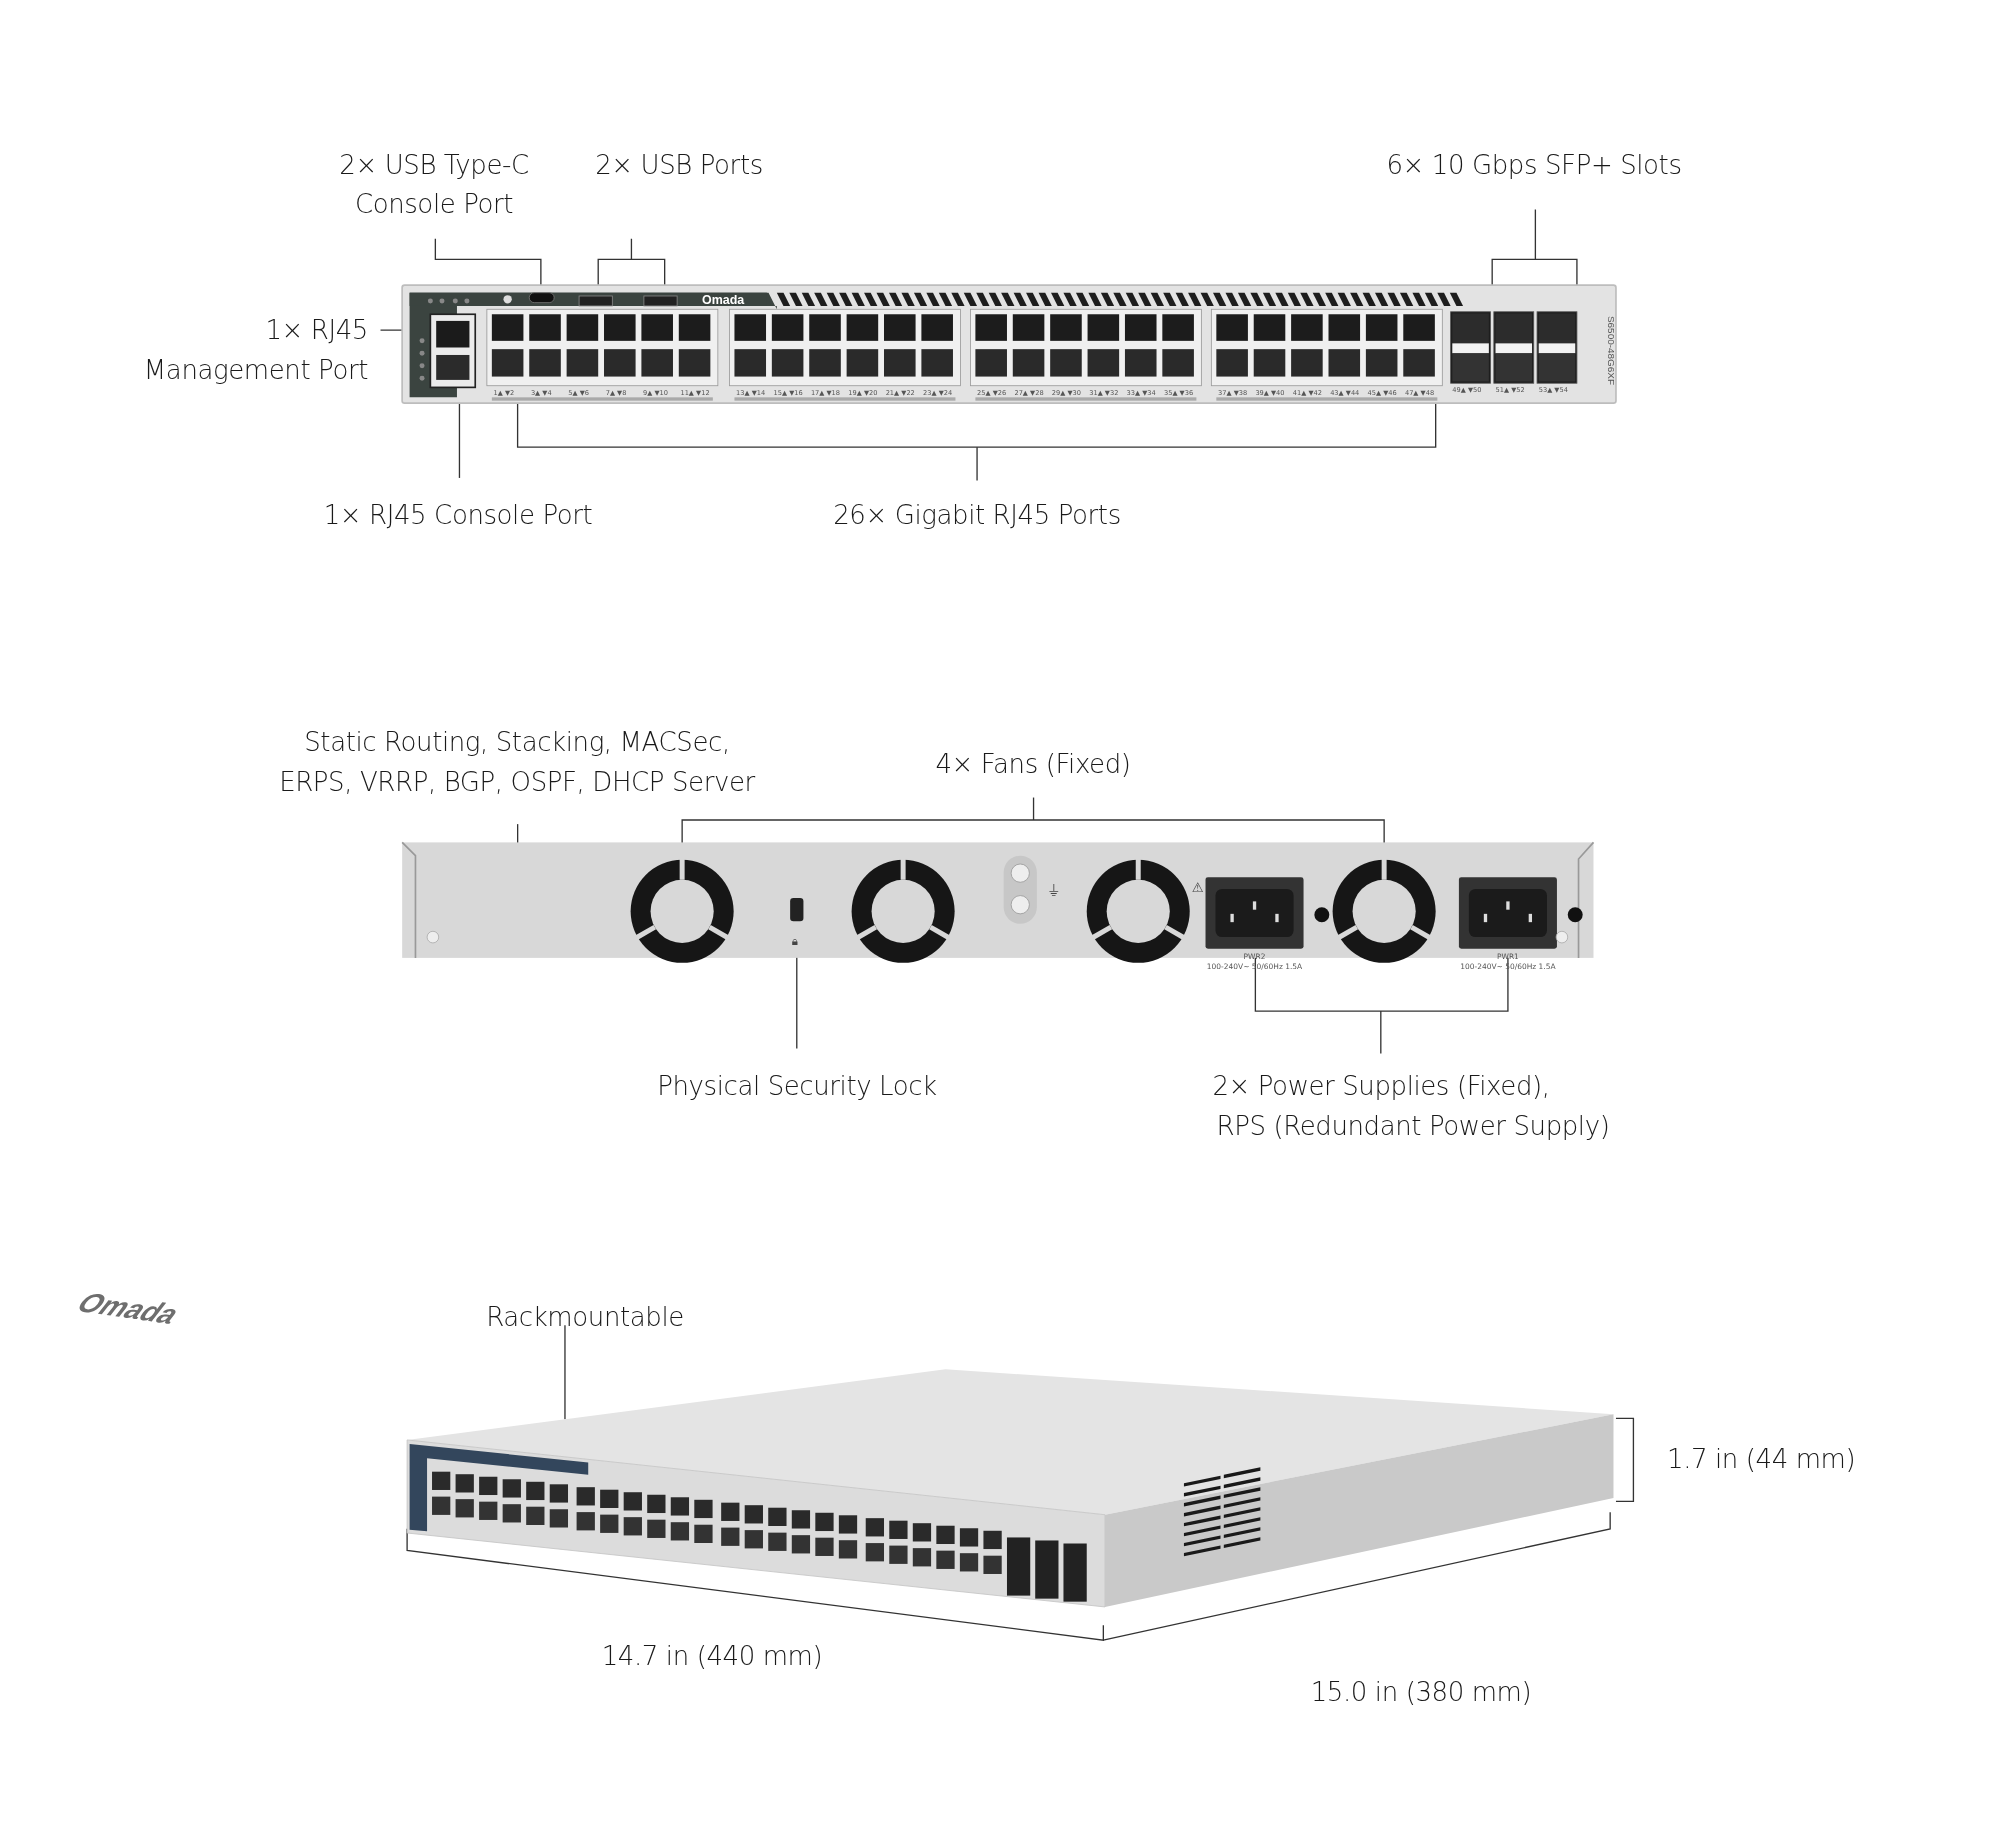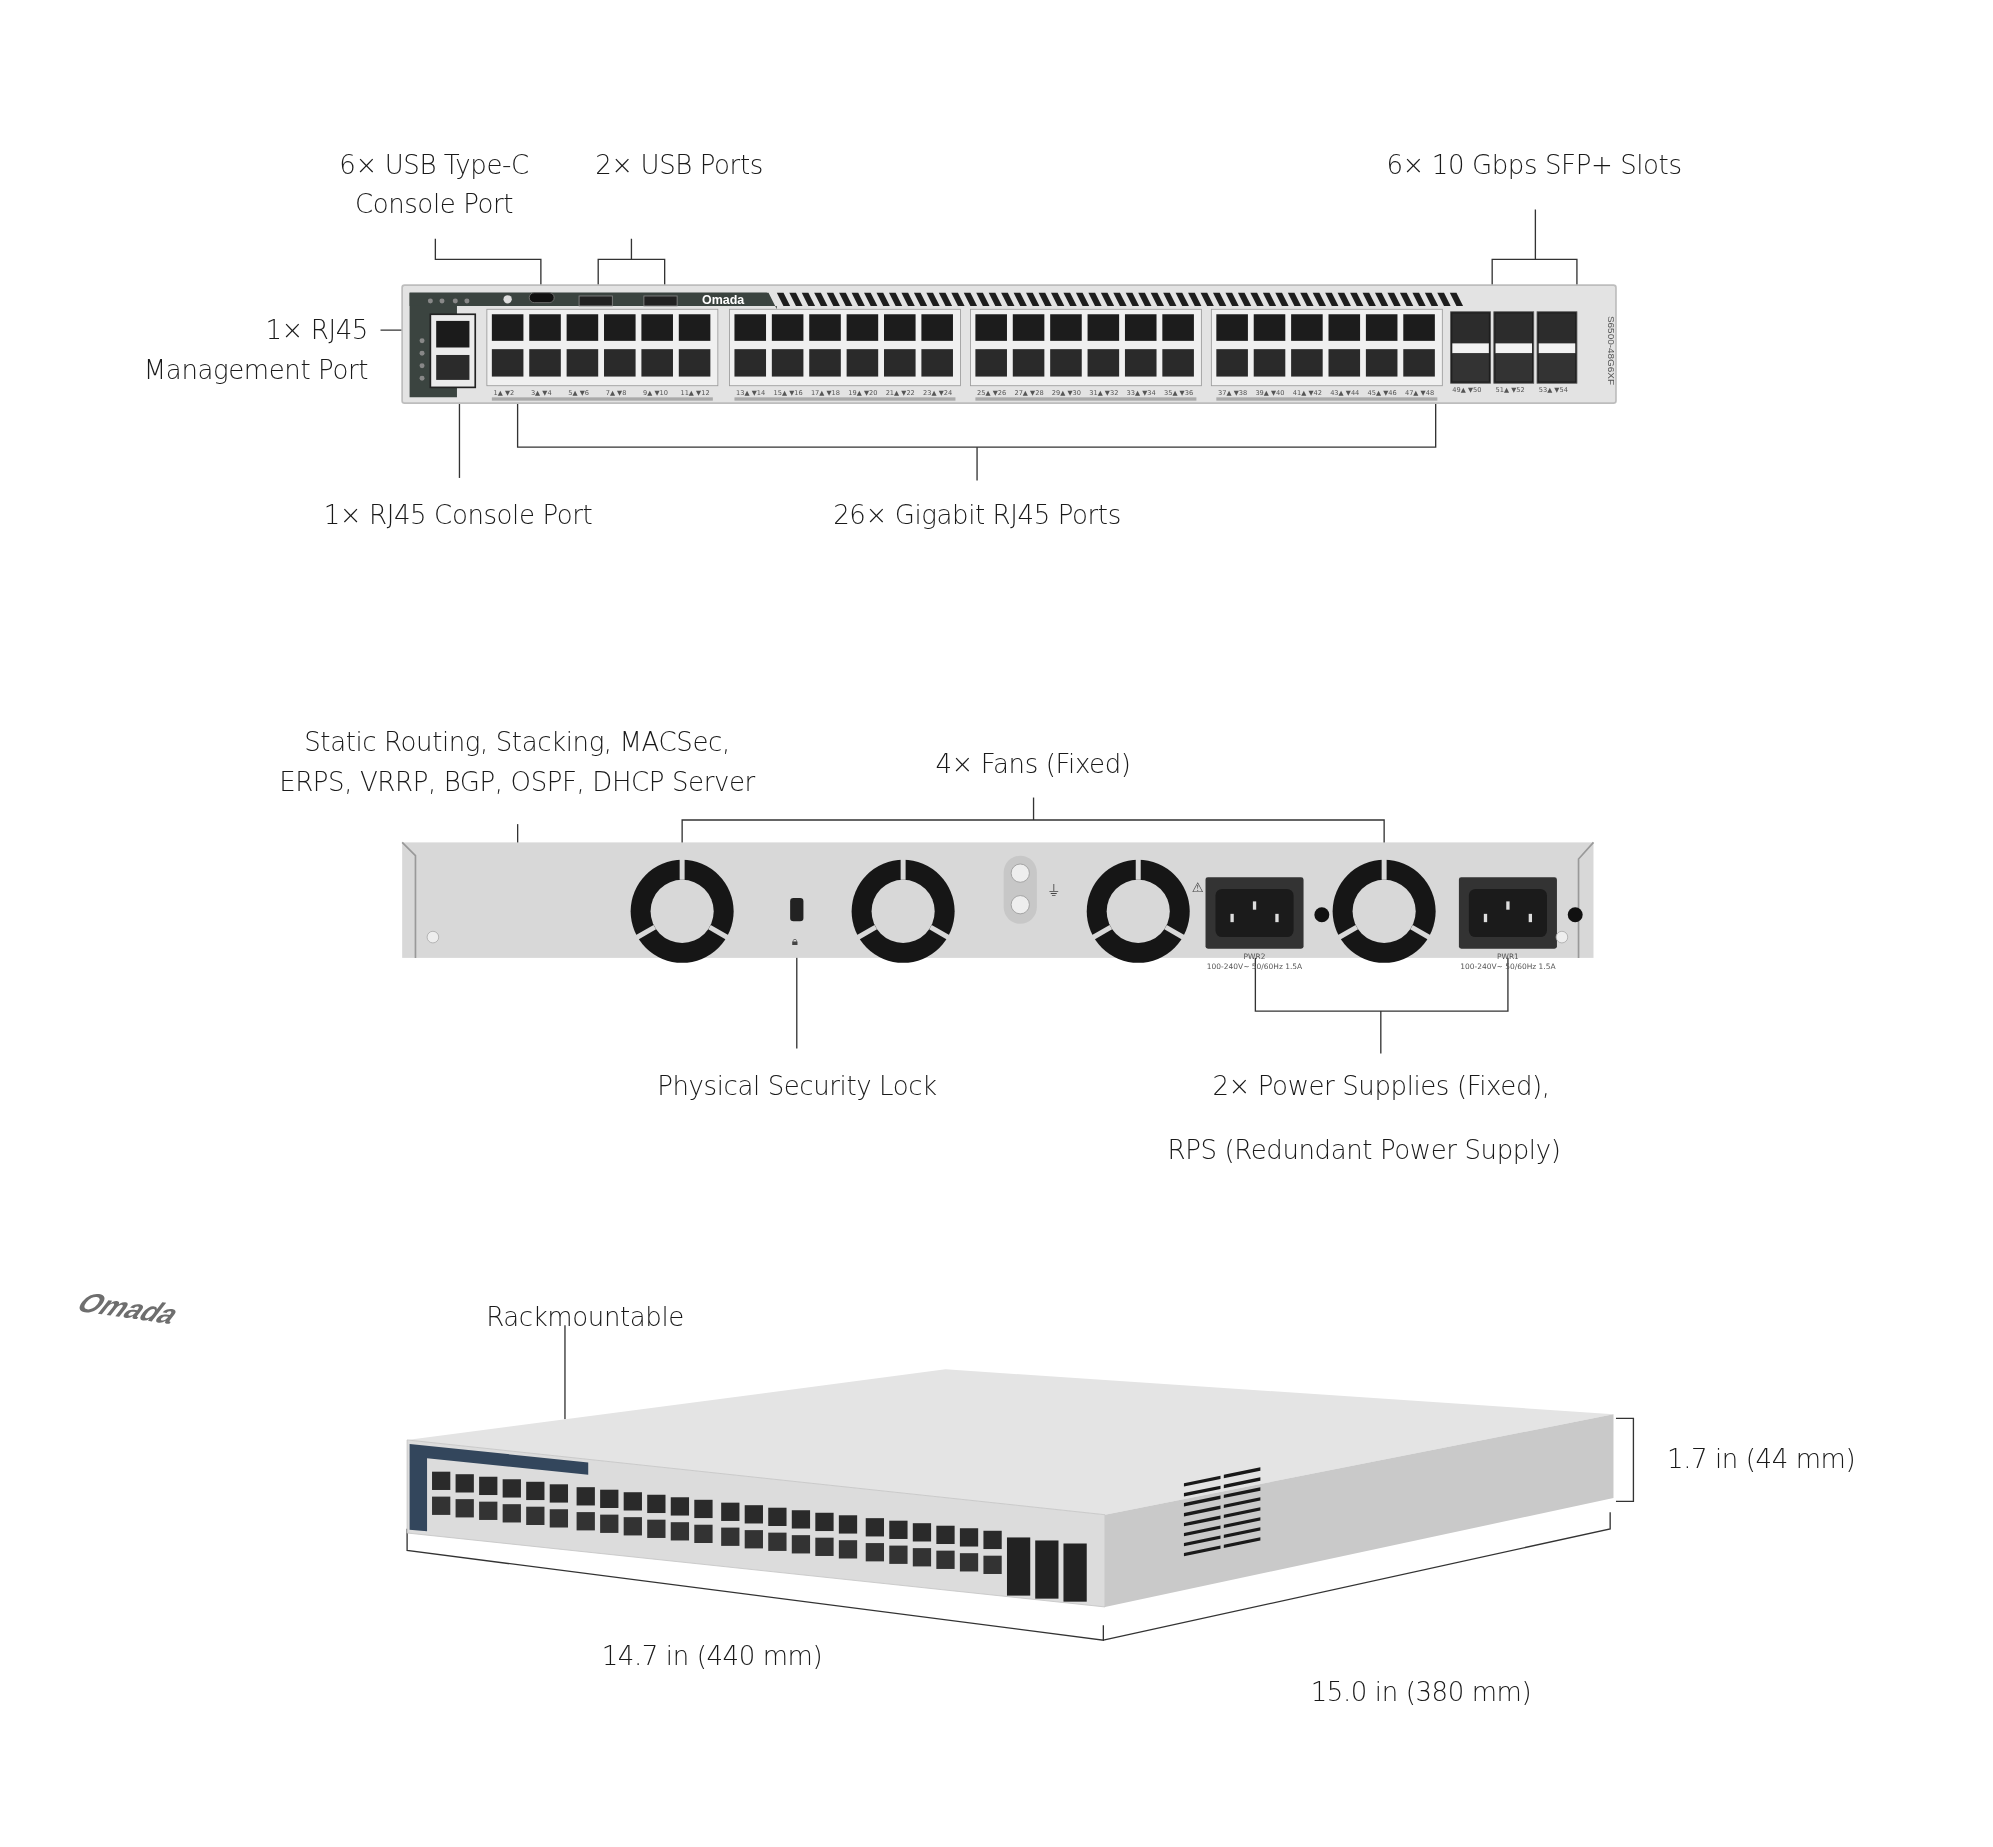--- a/index.html
+++ b/index.html
@@ -8,21 +8,21 @@
   .lbl { position: absolute; font-size: 26px; line-height: 40px; white-space: nowrap;
          letter-spacing: -0.4px; font-weight: 300; }
   .c { transform: translateX(-50%); text-align: center; }
   .r { text-align: right; }
   svg.layer { position: absolute; left: 0; top: 0; }
   .line { stroke: #333; stroke-width: 1.6; fill: none; }
 </style>
 </head>
 <body>
 
-<div class="lbl c" style="left:434px; top:145px;">6× USB Type-C</div>
+<div class="lbl c" style="left:434px; top:145px;">2× USB Type-C</div>
 <div class="lbl c" style="left:434px; top:184px;">Console Port</div>
 <div class="lbl c" style="left:640px; top:145px;margin-left:39px;">2× USB Ports</div>
 <div class="lbl c" style="left:1534px; top:145px;">6× 10 Gbps SFP+ Slots</div>
 <div class="lbl r" style="right:1626px; top:310px;">1× RJ45</div>
 <div class="lbl r" style="right:1626px; top:350px;">Management Port</div>
 <div class="lbl c" style="left:458px; top:495px;">1× RJ45 Console Port</div>
 <div class="lbl c" style="left:977px; top:495px;">26× Gigabit RJ45 Ports</div>
 
 <svg class="layer" width="1994" height="582" viewBox="0 0 2400 700">
 
@@ -223,21 +223,21 @@
       <text x="1852" y="472" font-size="8" fill="#555">53▲ ▼54</text>
     </g>
   <text x="1935" y="380" font-size="12" fill="#555" transform="rotate(90 1935 380)" font-family="Liberation Sans, sans-serif">S6500-48G6XF</text>
 </svg>
 
 <div class="lbl c" style="left:517px; top:722px;">Static Routing, Stacking, MACSec,</div>
 <div class="lbl c" style="left:517px; top:762px;">ERPS, VRRP, BGP, OSPF, DHCP Server</div>
 <div class="lbl c" style="left:1033px; top:744px;">4× Fans (Fixed)</div>
 <div class="lbl c" style="left:797px; top:1066px;">Physical Security Lock</div>
 <div class="lbl c" style="left:1381px; top:1066px;">2× Power Supplies (Fixed),</div>
-<div class="lbl c" style="left:1364px; top:1106px;margin-top:24px;">RPS (Redundant Power Supply)</div>
+<div class="lbl c" style="left:1413px; top:1106px;">RPS (Redundant Power Supply)</div>
 
 <svg class="layer" width="1994" height="1080" viewBox="0 0 2400 1300">
   <g>
     <line class="line" x1="623" y1="992" x2="623" y2="1028"></line>
     <polyline class="line" points="821,1060 821,987 1666,987 1666,1060"></polyline>
     <line class="line" x1="1244" y1="960" x2="1244" y2="987"></line>
     <line class="line" x1="959" y1="1150" x2="959" y2="1262"></line>
     <polyline class="line" points="1511,1152 1511,1217 1815,1217 1815,1152"></polyline>
     <line class="line" x1="1662" y1="1217" x2="1662" y2="1268"></line>
   </g>

